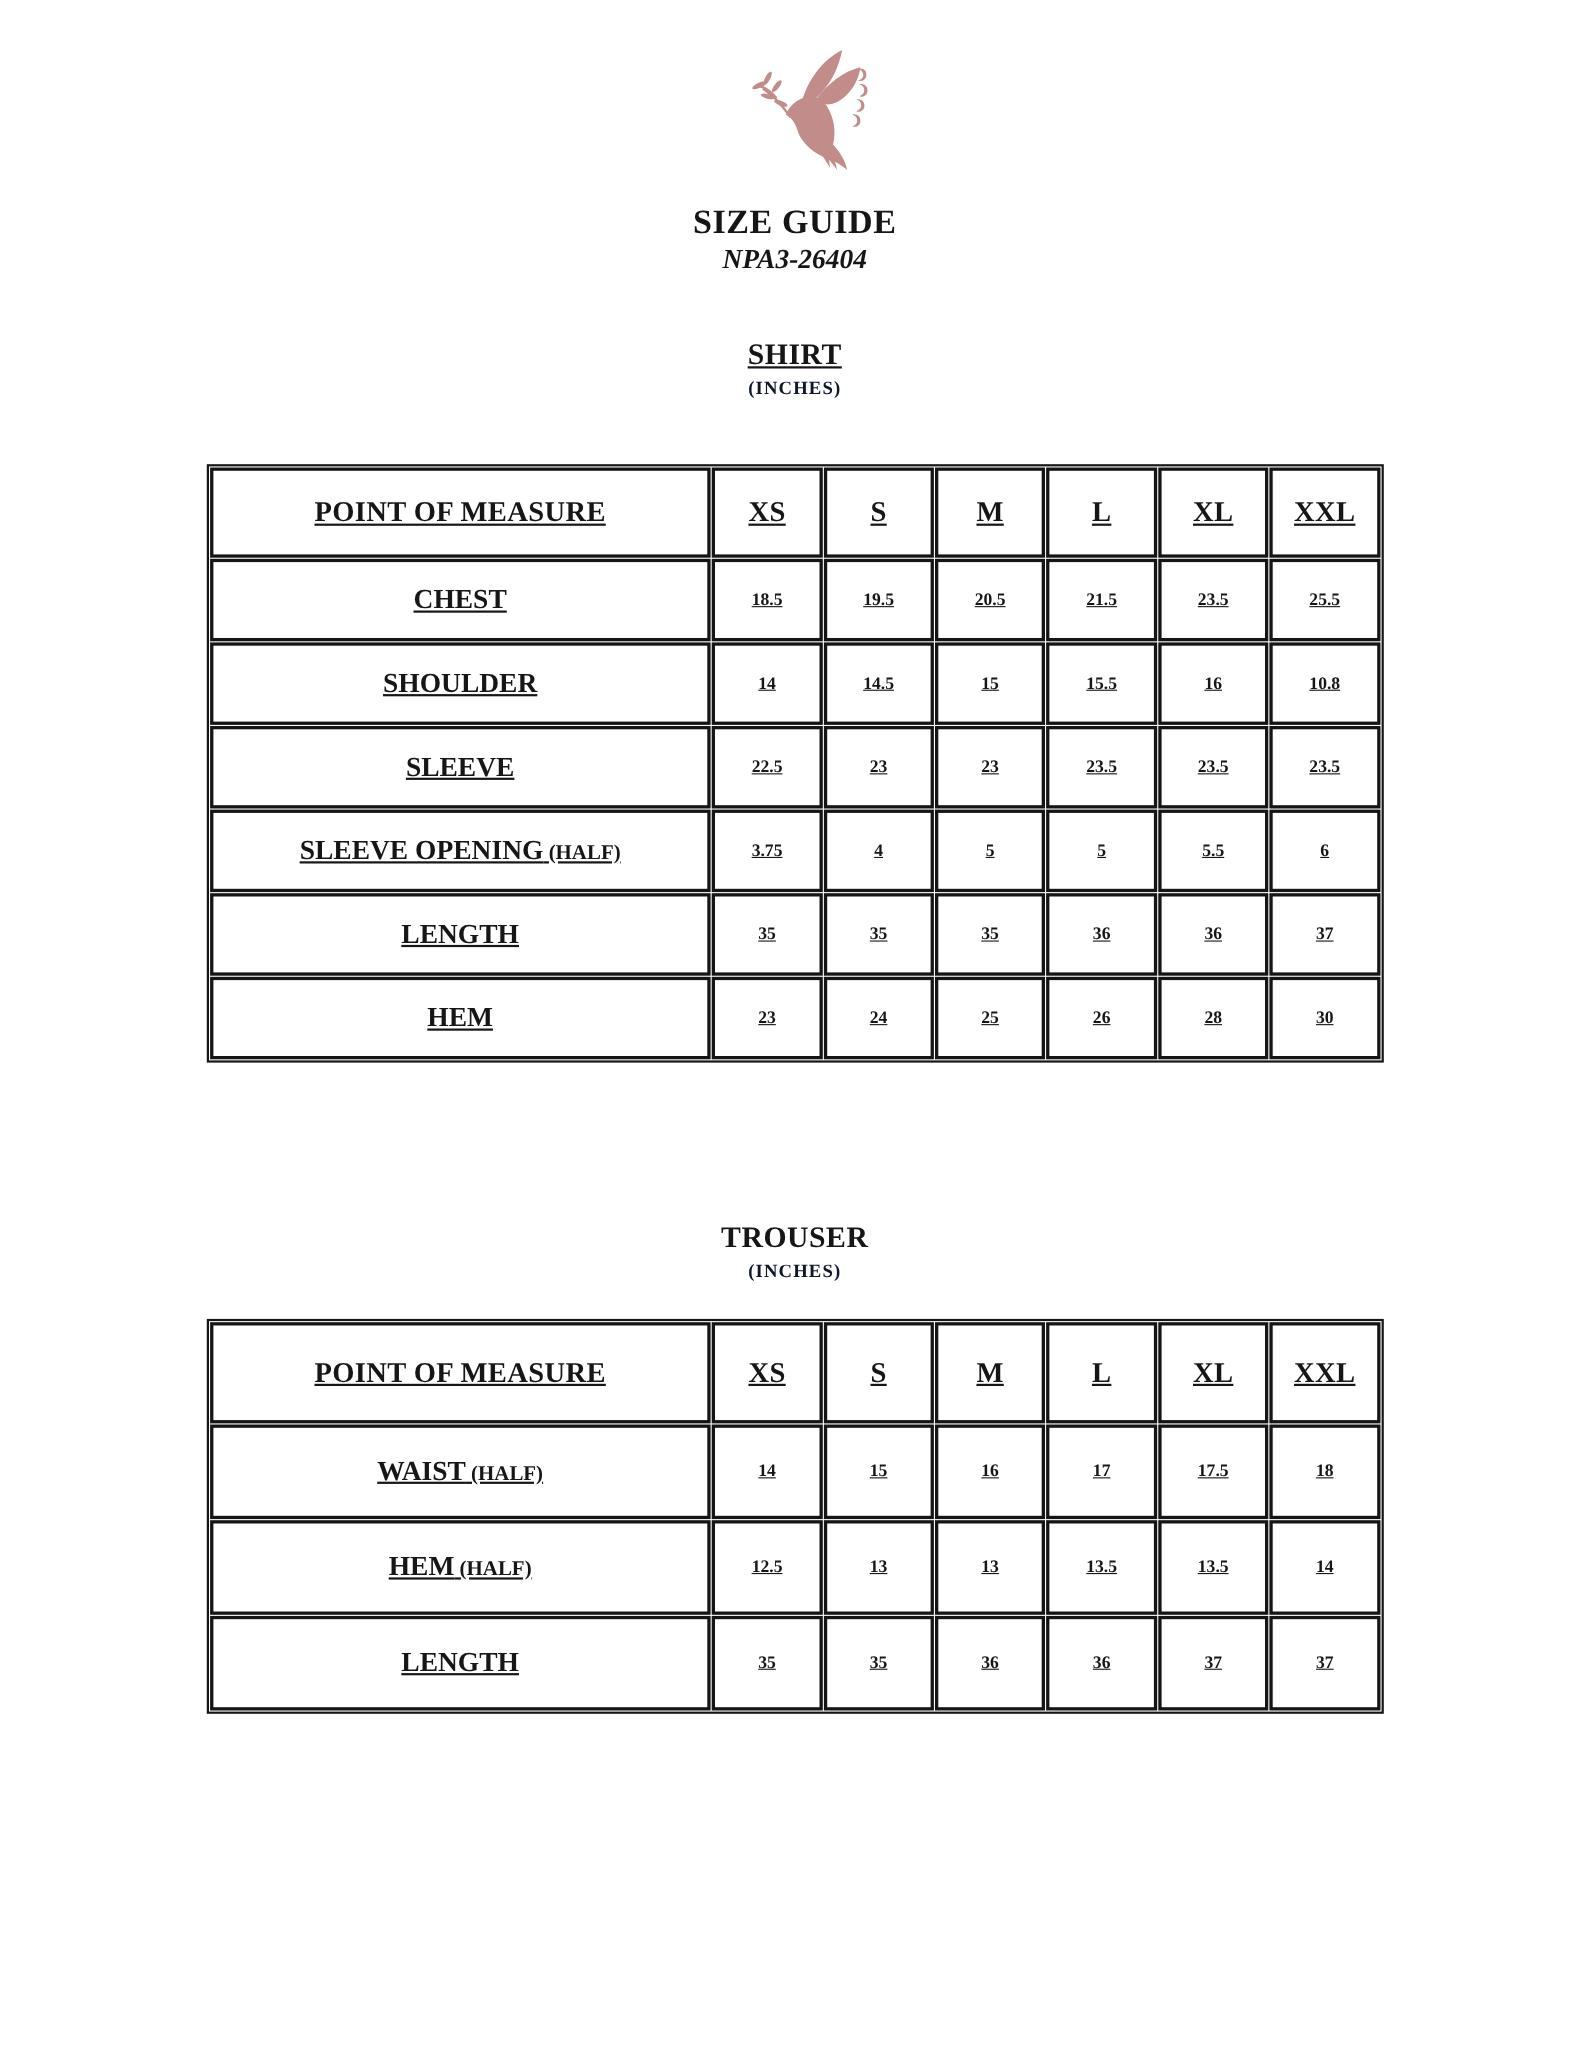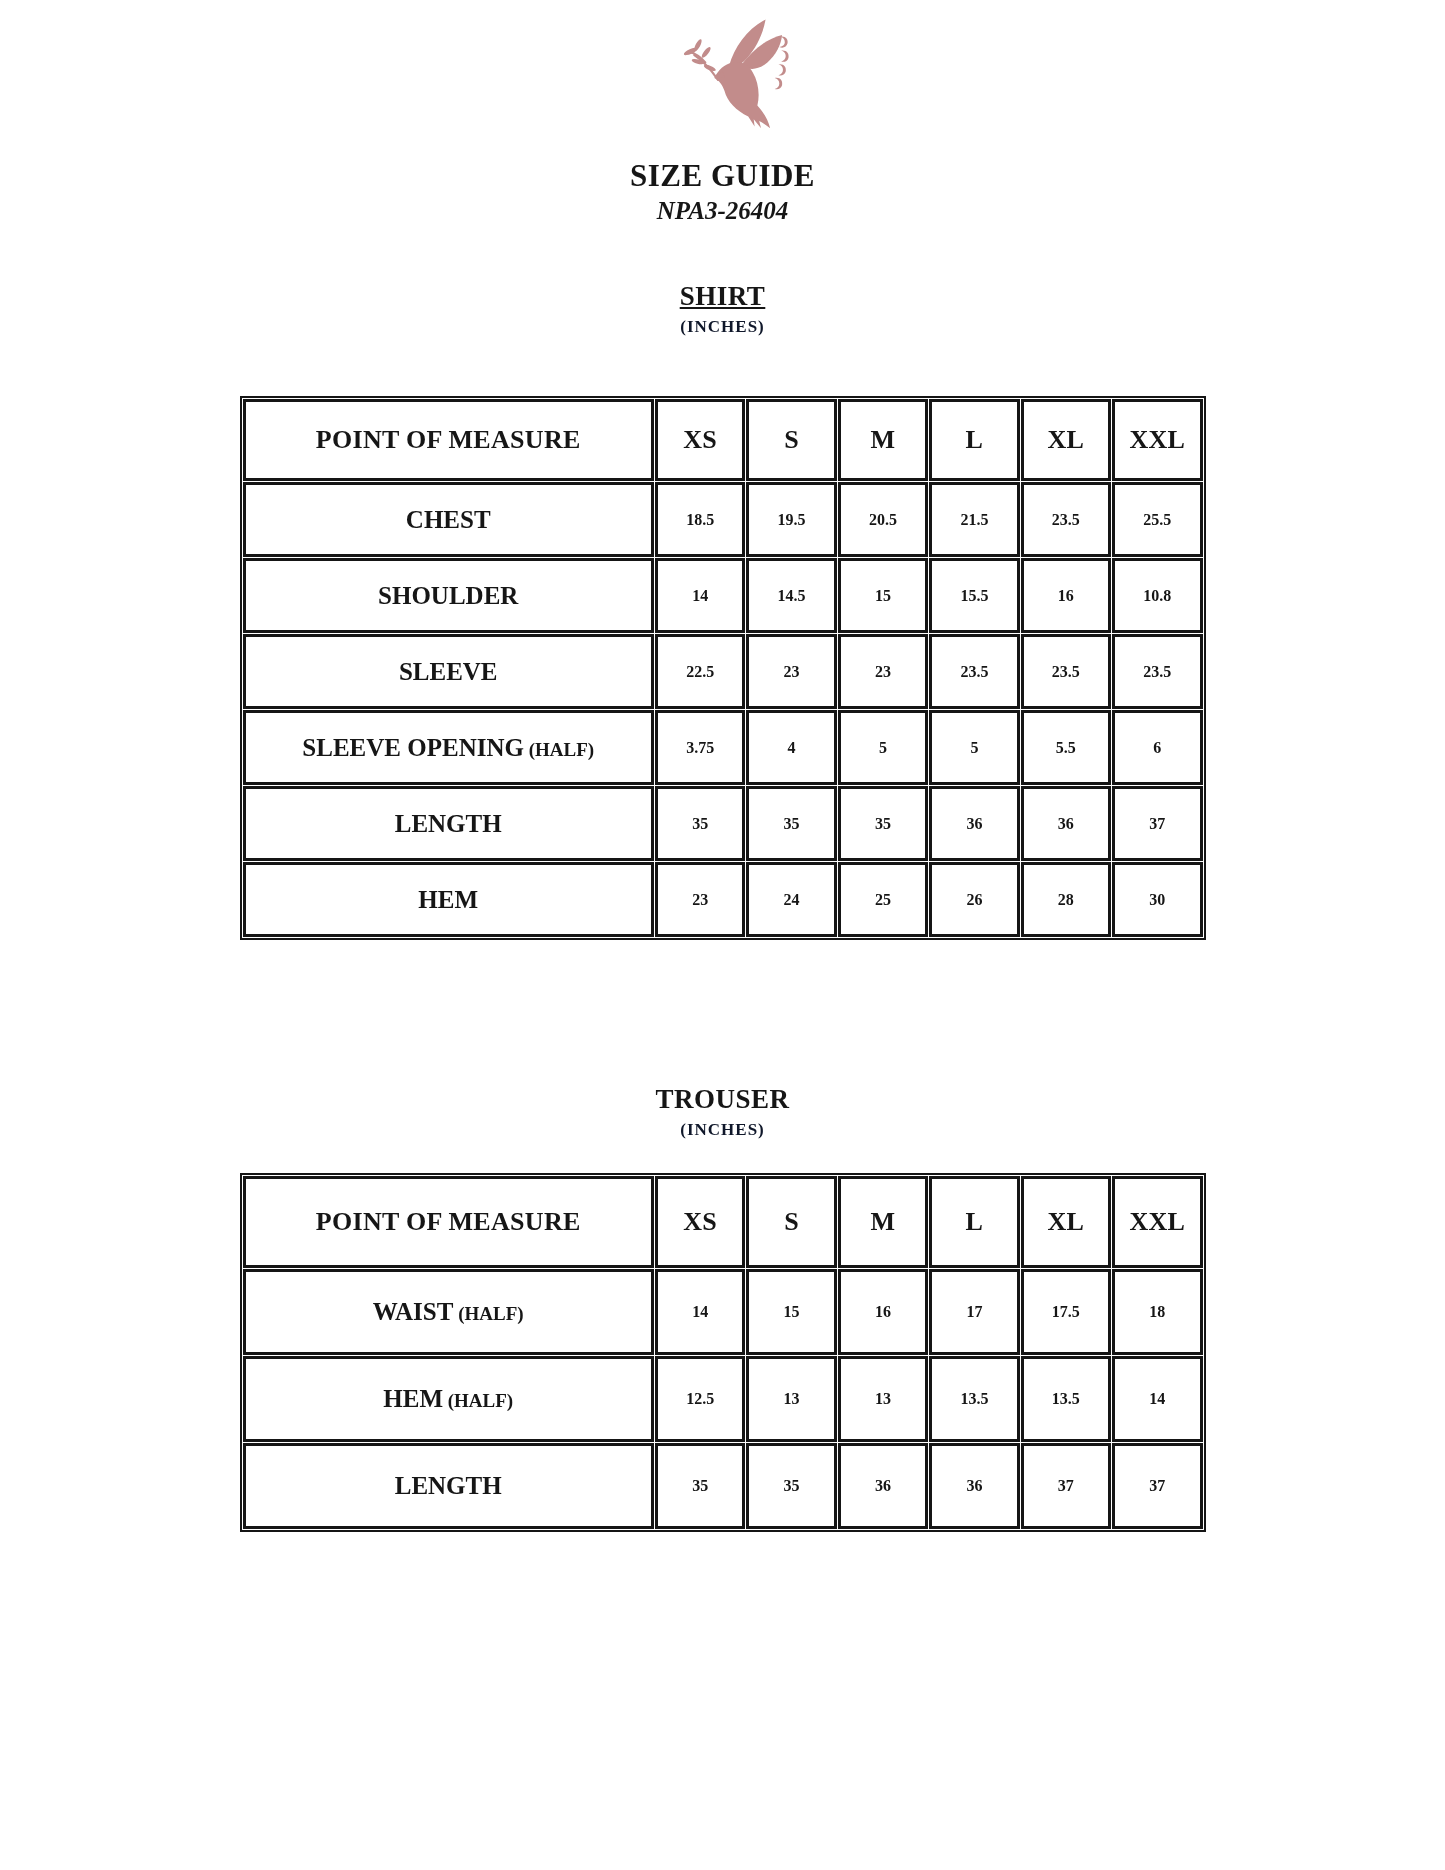--- a/index.html
+++ b/index.html
@@ -6,21 +6,21 @@
   .page {
     position: relative;
     width: 1445px;
     height: 1870px;
     margin: 0 auto;
     background: #ffffff;
     font-family: "Liberation Serif", "DejaVu Serif", serif;
     color: #161616;
     overflow: hidden;
   }
-  .brand { text-align: center; padding-top: 14px; }
+  .brand { text-align: center; padding-top: 40px; }
   .brand svg { display: block; margin: 0 auto; transform: translateX(17px); }
   .page-title {
     margin: 16px 0 0 0;
     font-size: 31px;
     font-weight: bold;
     letter-spacing: 0.5px;
     text-align: center;
   }
   .style-code {
     margin-top: 3px;
@@ -39,27 +39,28 @@
   .shirt .section-title { margin-top: 56px; text-decoration: underline; }
   .trouser .section-title { margin-top: 144px; }
   .units-label {
     margin-top: 5px;
     font-size: 17px;
     font-weight: bold;
     letter-spacing: 1px;
     color: #0f172a;
   }
   table.size-table {
-    width: 966px;
+    width: 1070px;
     margin: 0 auto;
     table-layout: fixed;
     border-collapse: separate;
     border-spacing: 1.5px;
     border: 2.5px solid #151515;
     background: #ffffff;
+    text-decoration: underline;
   }
   .shirt table.size-table { margin-top: 59px; }
   .trouser table.size-table { margin-top: 33px; }
   table.size-table th, table.size-table td {
     border: 3px solid #151515;
     text-align: center;
     vertical-align: middle;
     padding: 0;
     background: #ffffff;
   }

